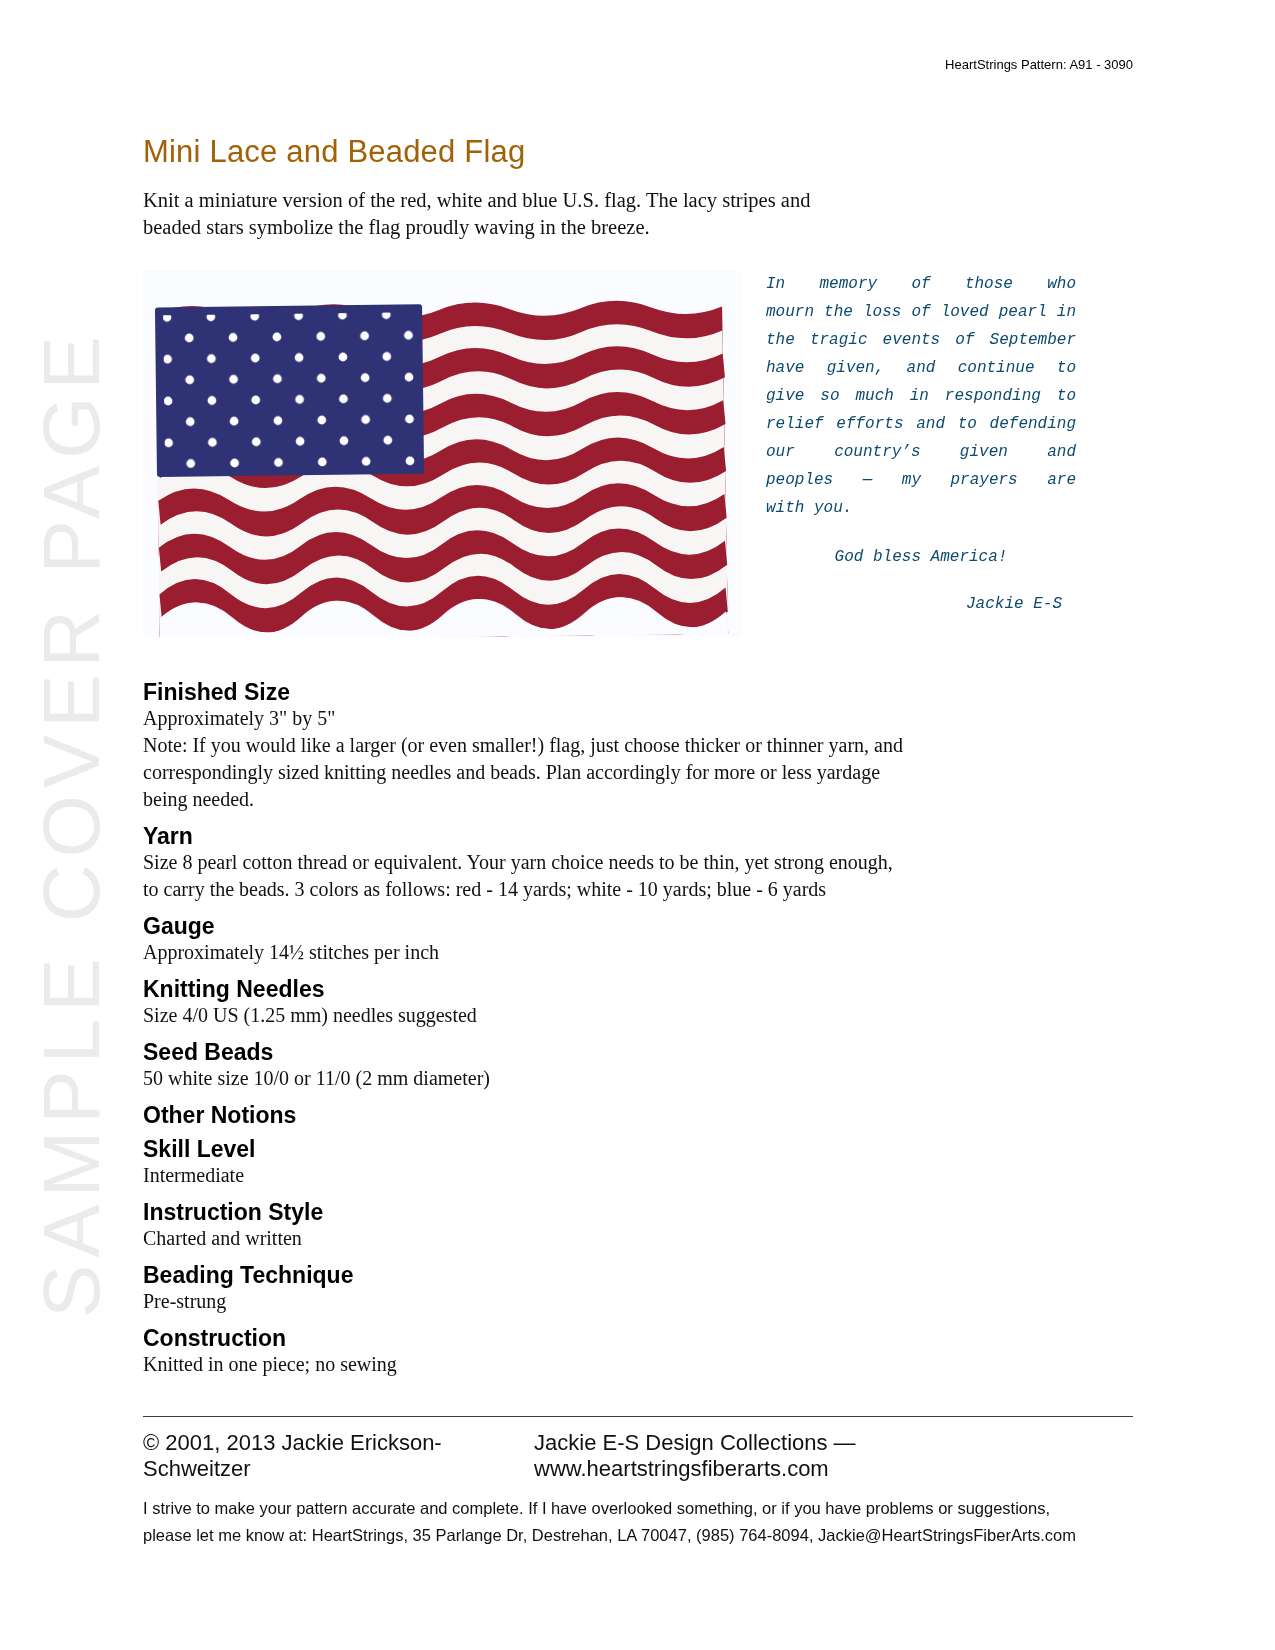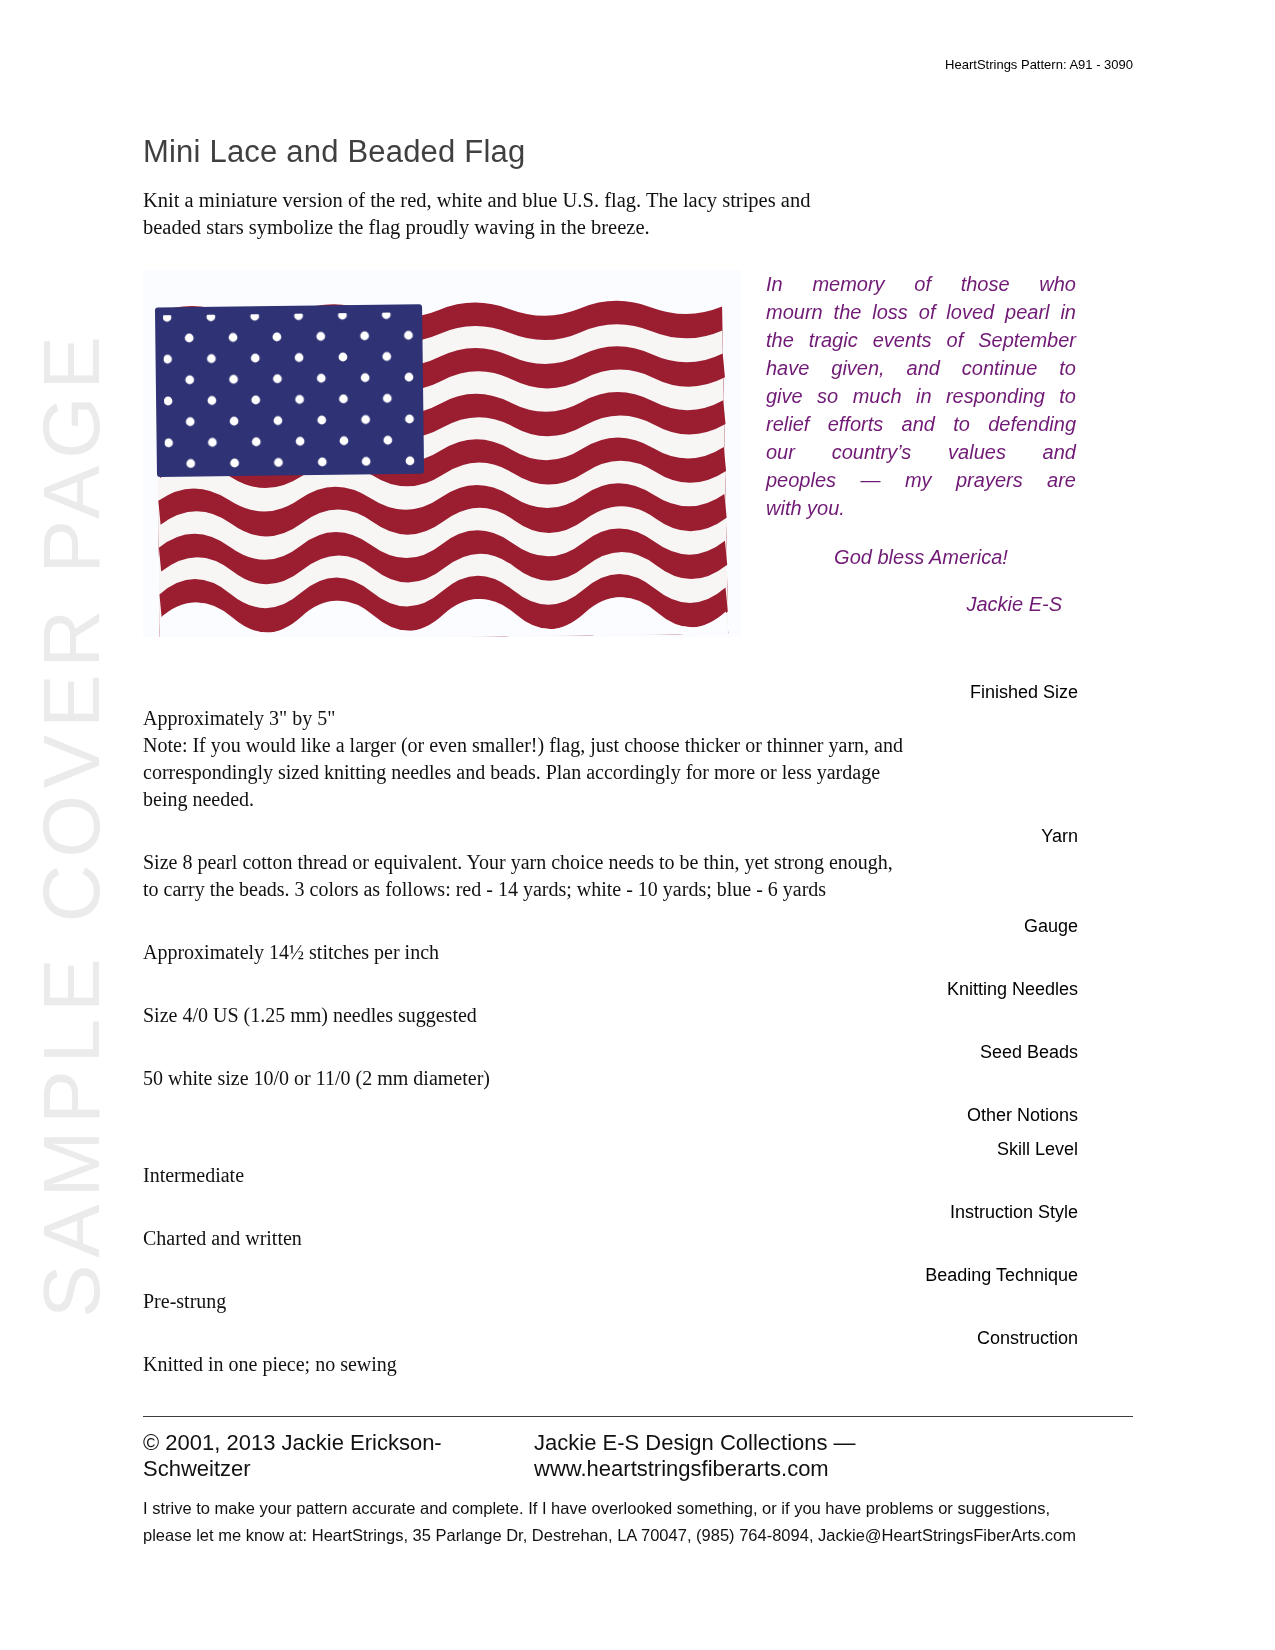--- a/index.html
+++ b/index.html
@@ -29,54 +29,54 @@
     z-index: 1;
     padding: 57px 142px 0 143px;
     width: 100%;
   }
   .header { width: 990px; text-align: right; font-size: 13px; color: #000; }
   h1.title {
     margin-top: 62px;
     font-size: 31px;
     font-weight: 400;
     letter-spacing: 0.2px;
-    color: #404040;
+    color: #a16207;
   }
   .intro {
     margin-top: 17px;
     font-family: "Liberation Serif", serif;
     font-size: 20.5px;
     line-height: 27px;
     white-space: pre-line;
     width: 990px;
   }
   .hero { margin-top: 29px; display: flex; width: 990px; }
   .photo-wrap {
     width: 598px; height: 367px;
     background: #fbfcff;
     flex: 0 0 auto;
   }
   .photo-wrap svg { width: 100%; height: 100%; display: block; }
   .memorial {
     margin-left: 25px;
     width: 310px;
-    font-family: Liberation Sans, sans-serif;
+    font-family: Liberation Mono, monospace;
     font-style: italic;
-    font-size: 20px;
+    font-size: 16px;
     line-height: 28px;
-    color: #701a75;
+    color: #0c4a6e;
   }
   .memorial-line { text-align: justify; text-align-last: justify; }
   .memorial-line:last-child { text-align-last: left; }
   .blessing { margin-top: 21px; text-align: center; }
   .signature { margin-top: 19px; text-align: right; padding-right: 14px; }
   .specs { margin-top: 44px; width: 935px; }
   .spec { margin-top: 12px; }
   .spec:first-child { margin-top: 0; }
-  .spec-label { font-size: 18px; font-weight: 400; line-height: 22px; color: #000; text-align: right; }
+  .spec-label { font-size: 23px; font-weight: 700; line-height: 22px; color: #000; }
   .spec-value {
     font-family: "Liberation Serif", serif;
     font-size: 20px; line-height: 27px;
     white-space: pre-line;
     margin-top: 2px;
   }
   .spec-note {
     font-family: "Liberation Serif", serif;
     font-size: 20px; line-height: 27px;
     white-space: pre-line;
@@ -160,21 +160,21 @@
     </div>
 
     <div class="memorial">
       <div class="memorial-lines">
           <div class="memorial-line">In memory of those who</div>
           <div class="memorial-line">mourn the loss of loved pearl in</div>
           <div class="memorial-line">the tragic events of September</div>
           <div class="memorial-line">have given, and continue to</div>
           <div class="memorial-line">give so much in responding to</div>
           <div class="memorial-line">relief efforts and to defending</div>
-          <div class="memorial-line">our country’s values and</div>
+          <div class="memorial-line">our country’s given and</div>
           <div class="memorial-line">peoples — my prayers are</div>
           <div class="memorial-line">with you.</div>
         </div>
       <div class="blessing">God bless America!</div>
       <div class="signature">Jackie E-S</div>
     </div>
 
   </div>
 
   <div class="specs">

